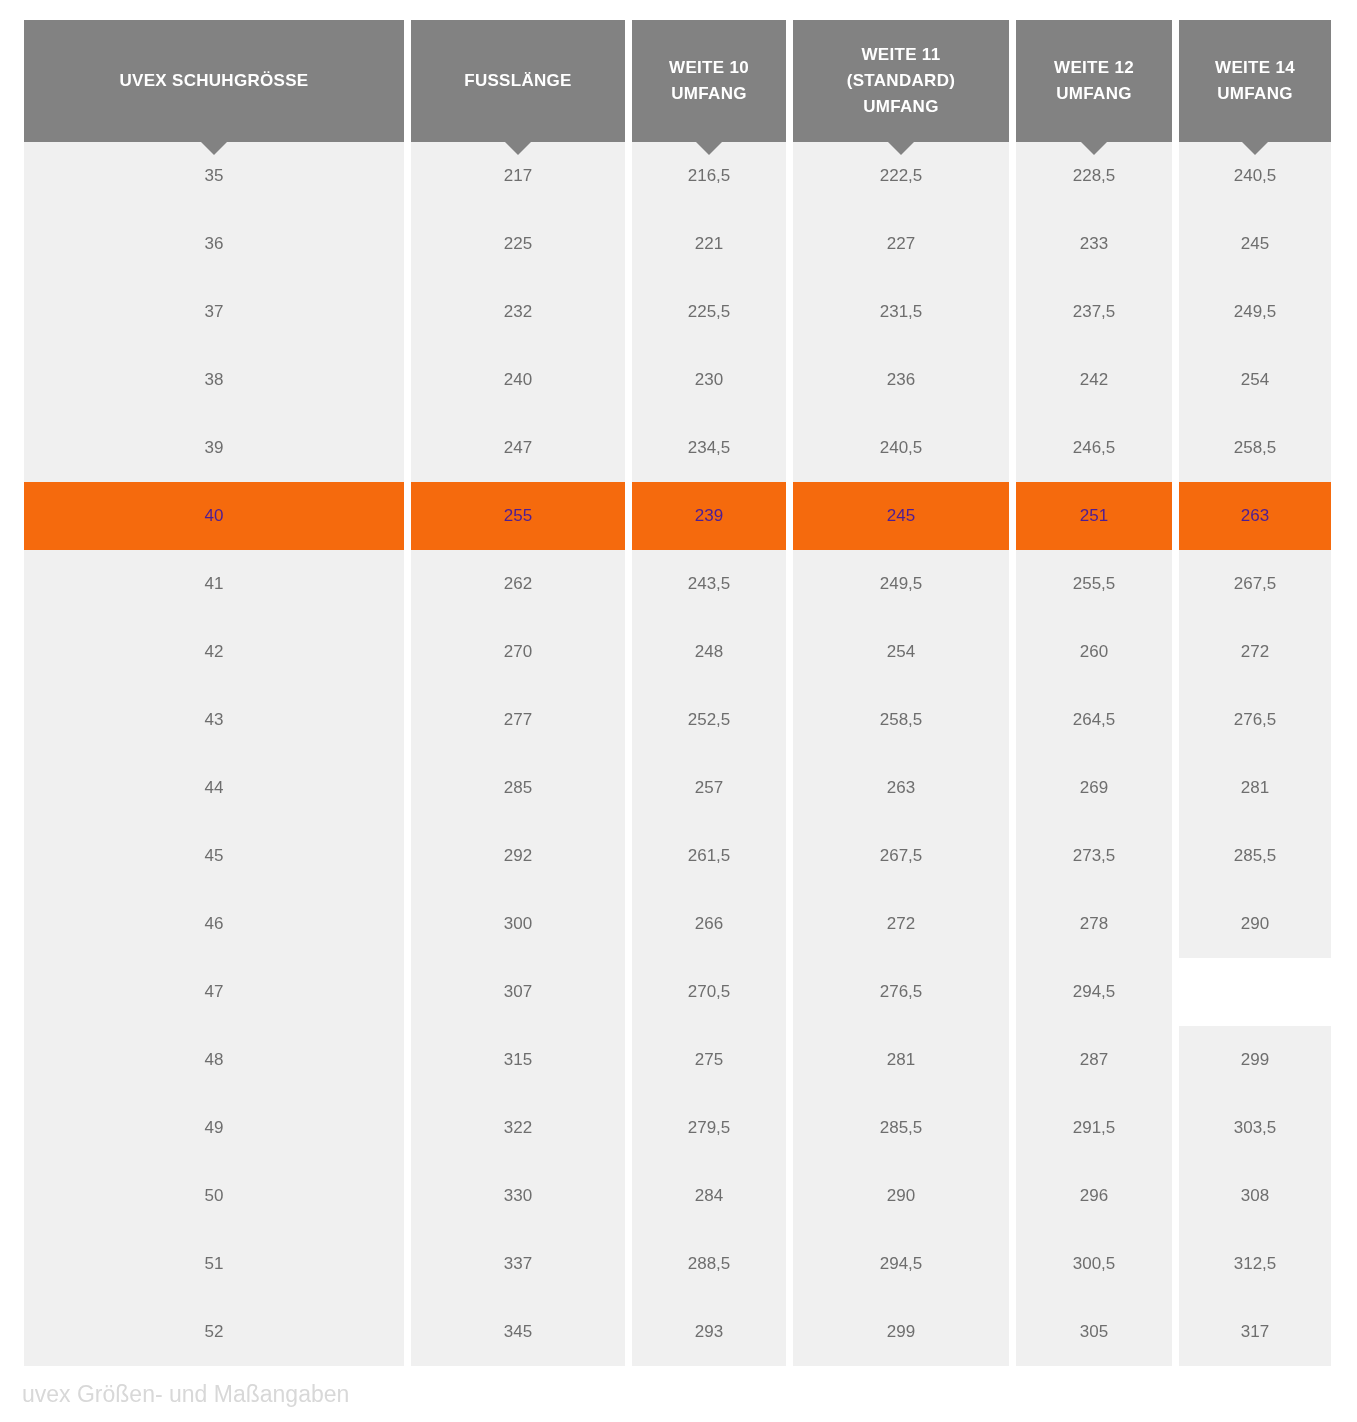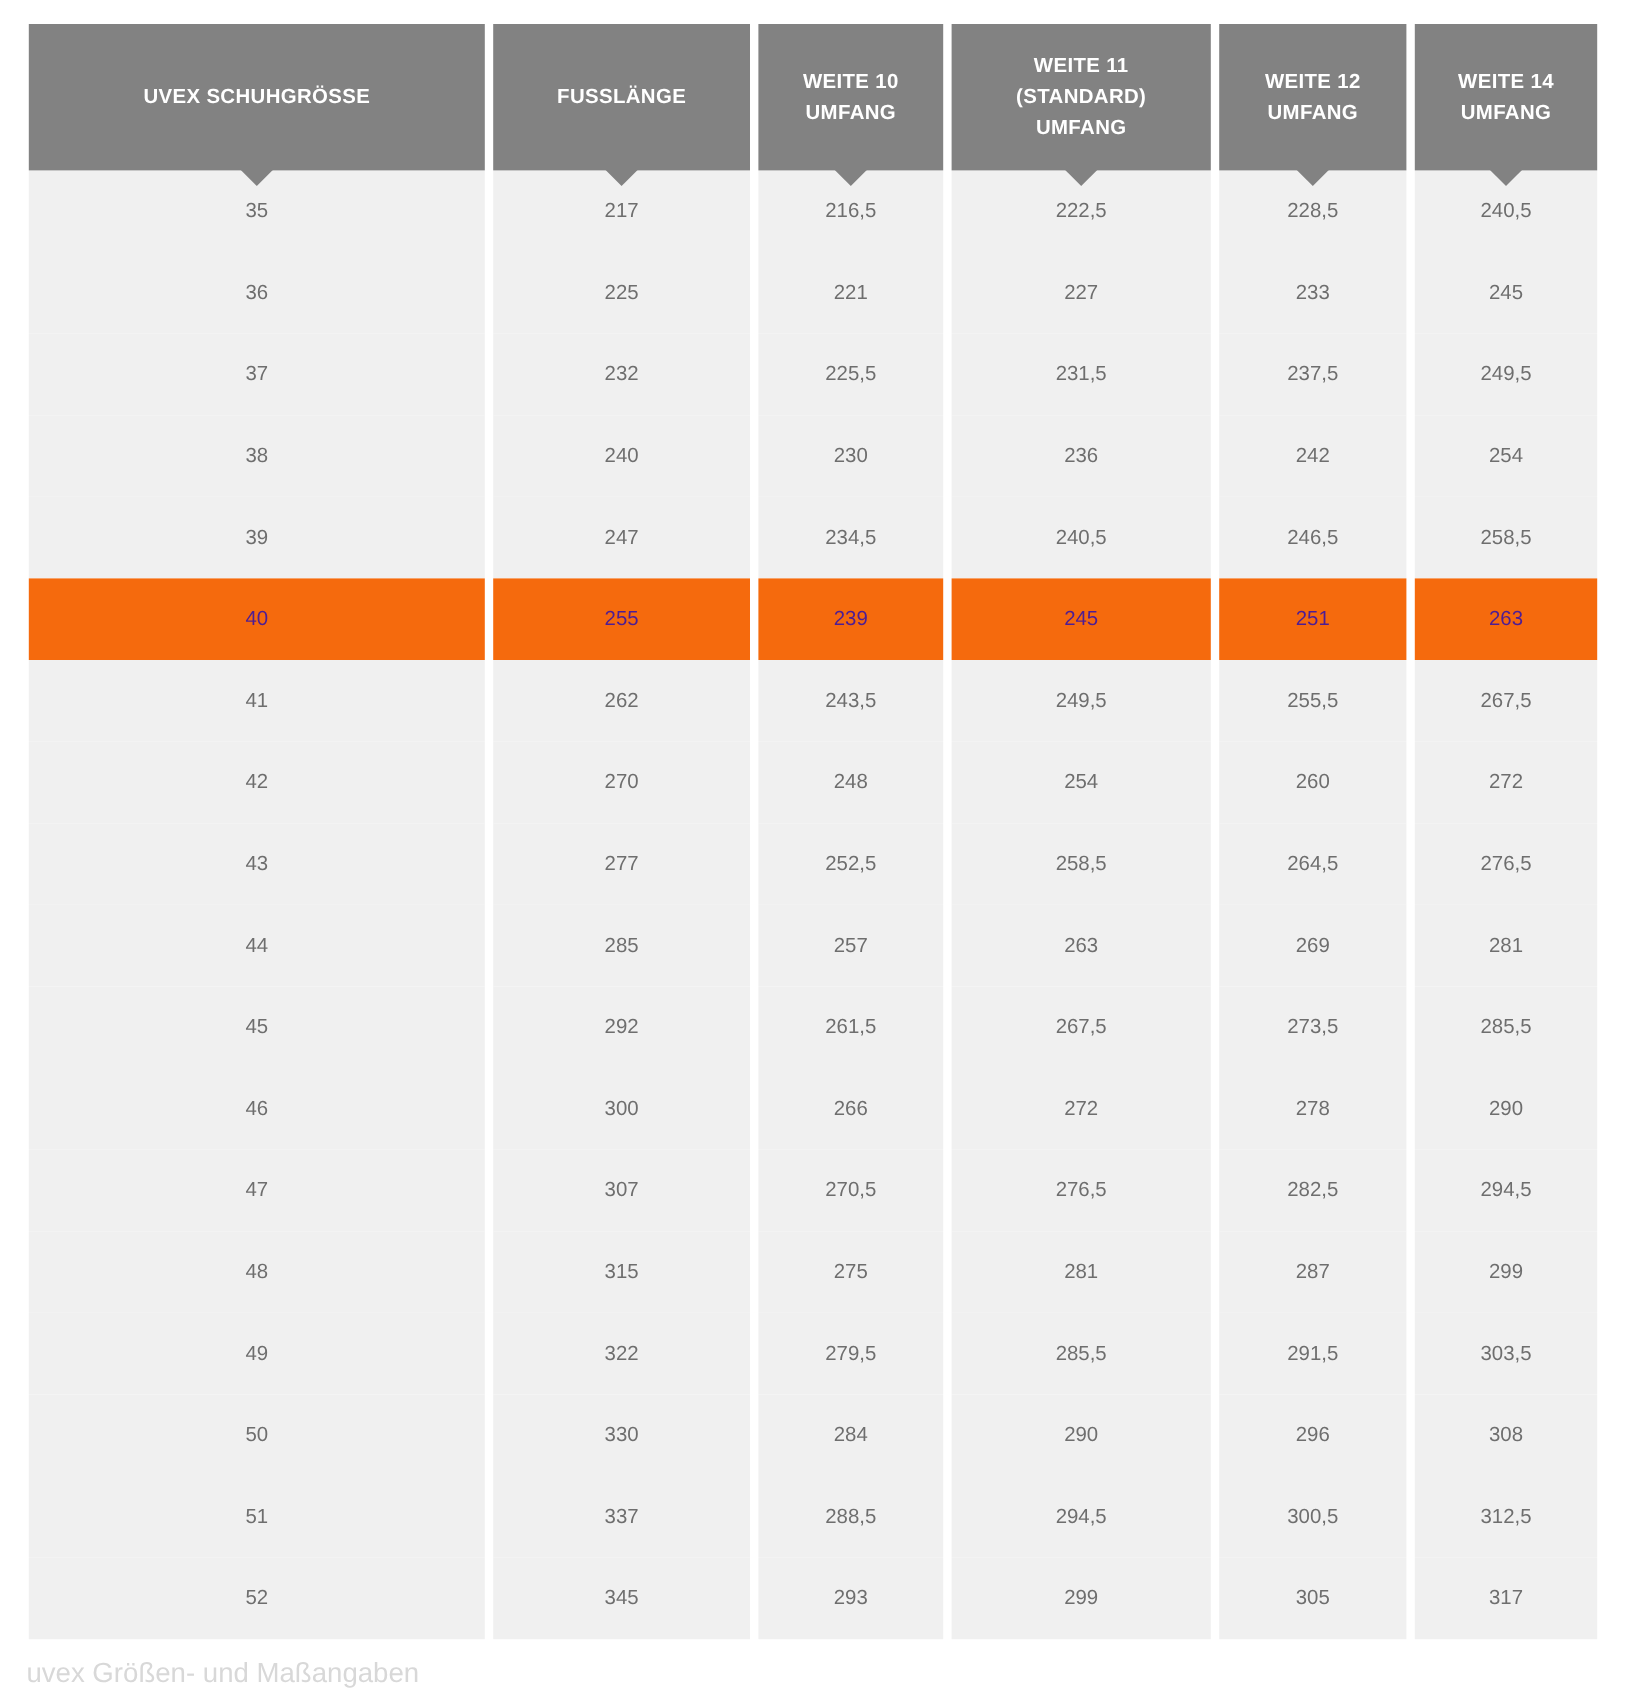--- a/index.html
+++ b/index.html
@@ -202,21 +202,20 @@
         <div class="cell">266</div>
         <div class="cell">272</div>
         <div class="cell">278</div>
         <div class="cell">290</div>
       </div>
       <div class="grid row">
         <div class="cell">47</div>
         <div class="cell">307</div>
         <div class="cell">270,5</div>
         <div class="cell">276,5</div>
-        <div class="cell">282,5</div>
         <div class="cell">294,5</div>
       </div>
       <div class="grid row">
         <div class="cell">48</div>
         <div class="cell">315</div>
         <div class="cell">275</div>
         <div class="cell">281</div>
         <div class="cell">287</div>
         <div class="cell">299</div>
       </div>

